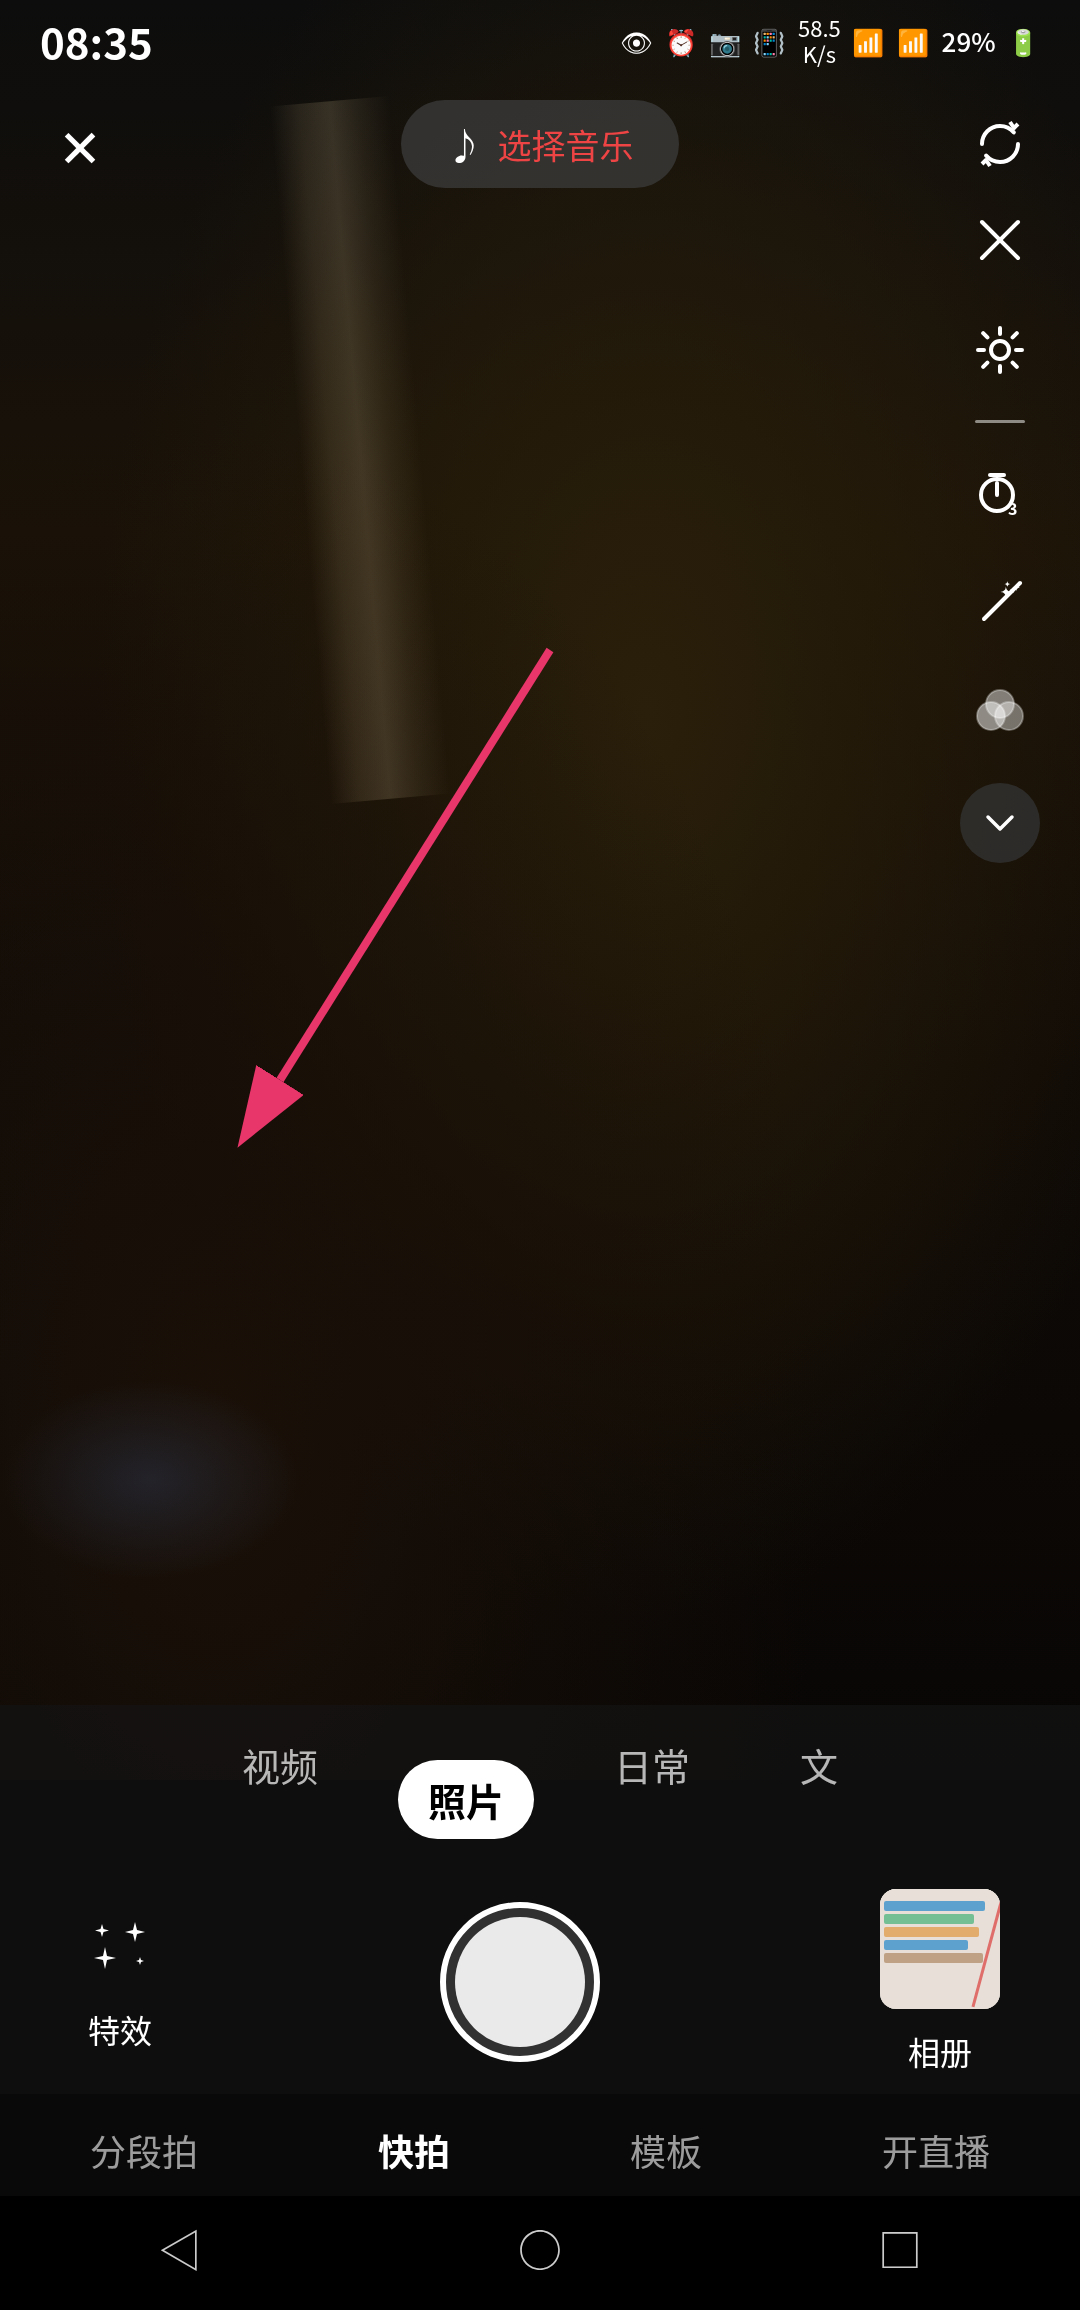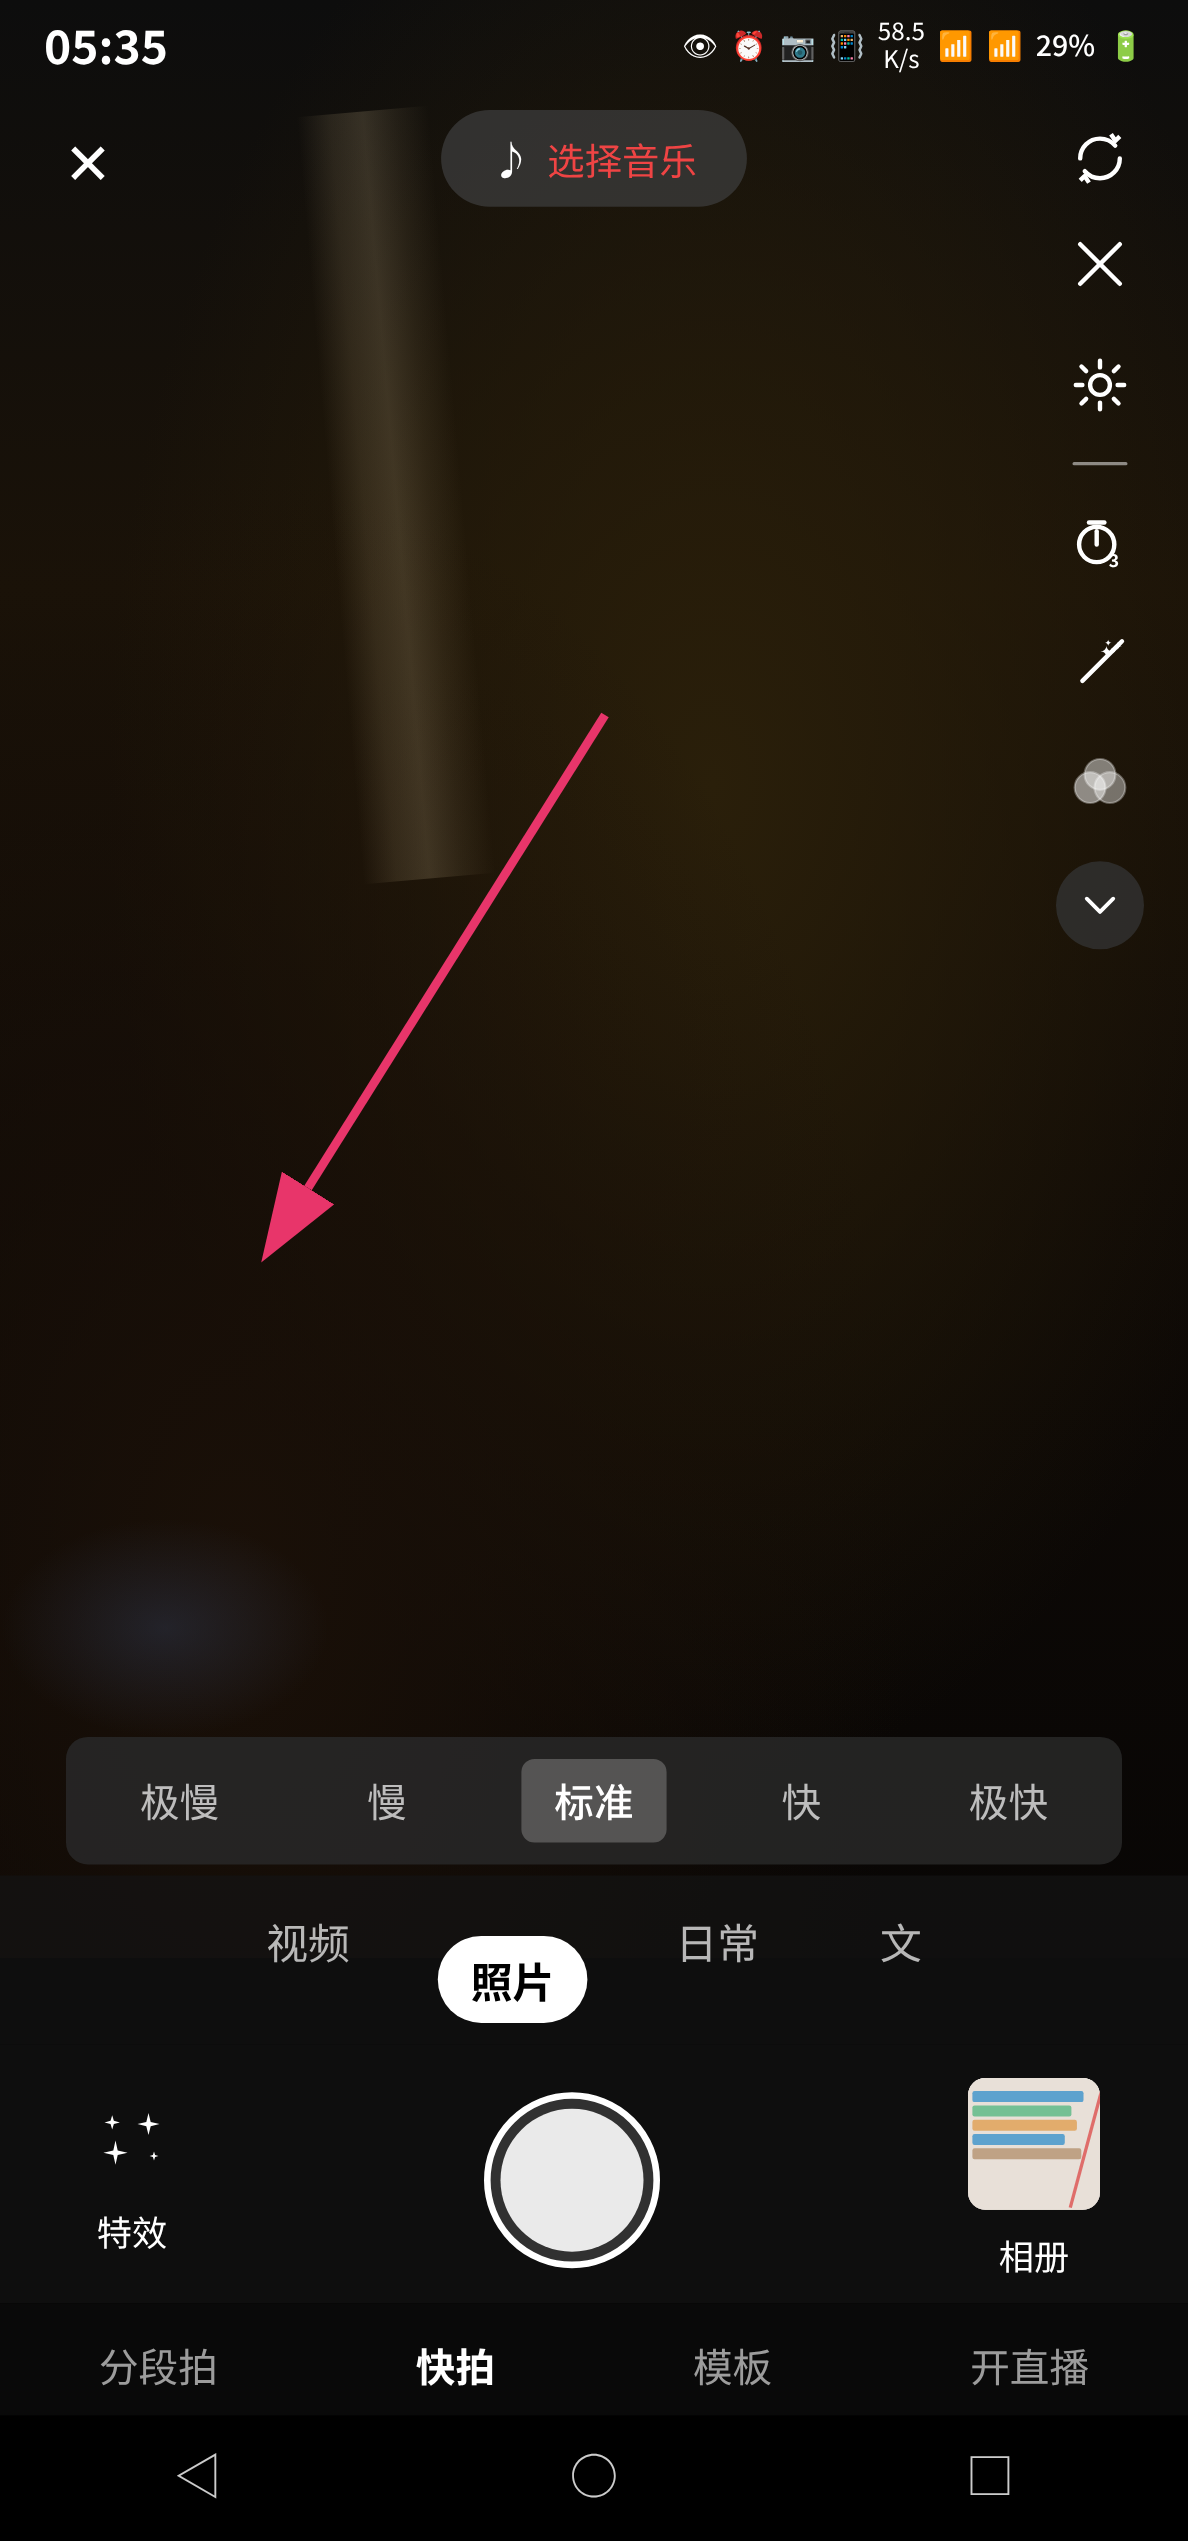--- a/index.html
+++ b/index.html
@@ -409,21 +409,21 @@
     <defs>
       <marker id="arrowhead" markerWidth="10" markerHeight="7" refX="0" refY="3.5" orient="auto">
         <polygon points="0 0, 10 3.5, 0 7" fill="#e8356a"></polygon>
       </marker>
     </defs>
     <line x1="350" y1="50" x2="80" y2="480" stroke="#e8356a" stroke-width="8" marker-end="url(#arrowhead)"></line>
   </svg>
 </div>
 
 <div class="status-bar">
-  <span class="status-time">05:35</span>
+  <span class="status-time">08:35</span>
   <div class="status-icons">
     <span>👁</span>
     <span>⏰</span>
     <span>📷</span>
     <span>📳</span>
     <span style="font-size:22px;line-height:1.2;text-align:center">58.5<br>K/s</span>
     <span>📶</span>
     <span>📶</span>
     <span class="battery-text">29%</span>
     <span>🔋</span>
@@ -497,37 +497,20 @@
 
   <div class="sidebar-icon dropdown">
     <svg width="40" height="40" viewBox="0 0 40 40" fill="none" xmlns="http://www.w3.org/2000/svg">
       <polyline points="8,14 20,26 32,14" stroke="white" stroke-width="3.5" stroke-linecap="round" stroke-linejoin="round" fill="none"></polyline>
     </svg>
   </div>
 </div>
 
 <div class="bottom-panel">
 
-  <div class="speed-selector">
-    <div class="speed-item">
-      <span>极慢</span>
-    </div>
-    <div class="speed-item">
-      <span>慢</span>
-    </div>
-    <div class="speed-item active">
-      <span>标准</span>
-    </div>
-    <div class="speed-item">
-      <span>快</span>
-    </div>
-    <div class="speed-item">
-      <span>极快</span>
-    </div>
-  </div>
 
   <div class="mode-selector">
     <div class="mode-item">
       <span>视频</span>
     </div>
     <div class="mode-item active">
       <span>照片</span>
     </div>
     <div class="mode-item">
       <span>日常</span>

